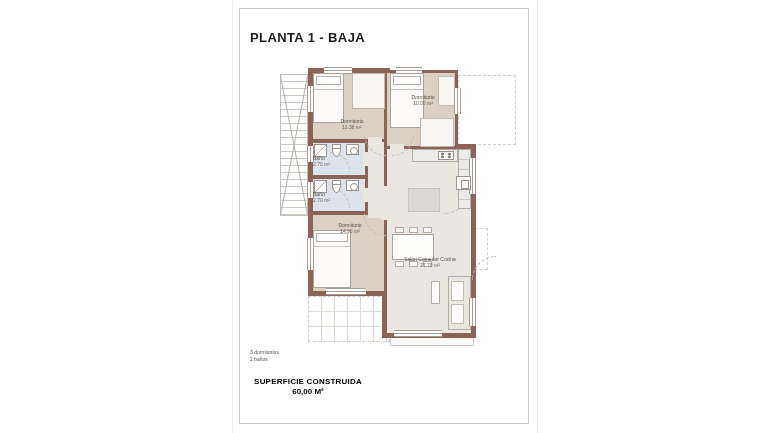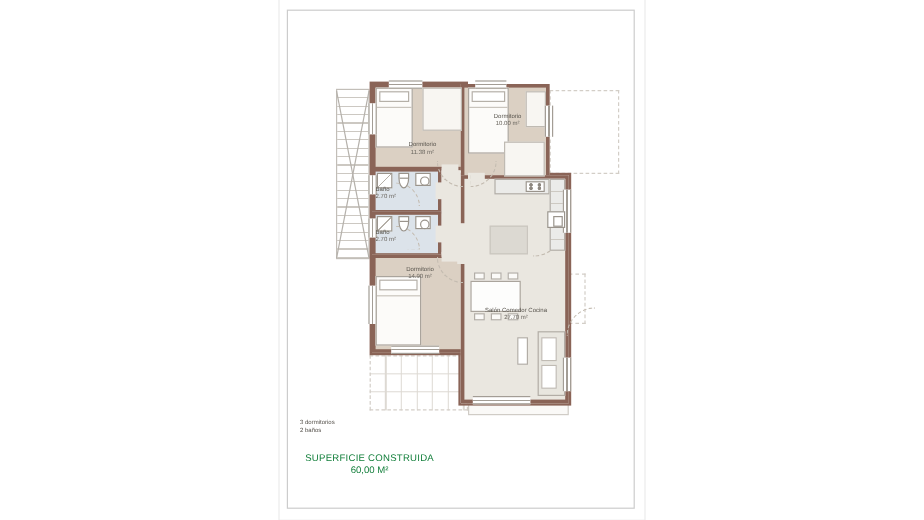--- a/index.html
+++ b/index.html
@@ -134,30 +134,31 @@
   .lbl-dorm2 { left:112px; top:34px;  width:62px; }
   .lbl-bath1 { left:33px;  top:95px;  width:28px; text-align:left; }
   .lbl-bath2 { left:33px;  top:131px; width:28px; text-align:left; }
   .lbl-dorm3 { left:38px;  top:162px; width:64px; }
   .lbl-living{ left:110px; top:196px; width:80px; }
 
   
   .summary { position:absolute; left:17px; top:349px; font-size:5px; line-height:6.5px;
     color:#55514b; }
   .footer { position:absolute; left:14px; top:377px; width:122px; text-align:center;
-    color:#15803d; font-weight:normal; }
+    color:#000000; font-weight:bold; }
   .footer .flabel { font-size:8px; letter-spacing:0.2px; }
   .footer .fvalue { font-size:8px; margin-top:1px; }
 </style>
 </head>
 <body>
 
 <div class="page">
   <div class="frame"></div>
 
+  <div class="title">PLANTA 1 - BAJA</div>
 
   <div class="plan">
 
     <div class="stairs">
       <div class="diag1"></div>
       <div class="diag2"></div>
     </div>
 
     <div class="terrace"></div>
     <div class="roof-dash"></div>

